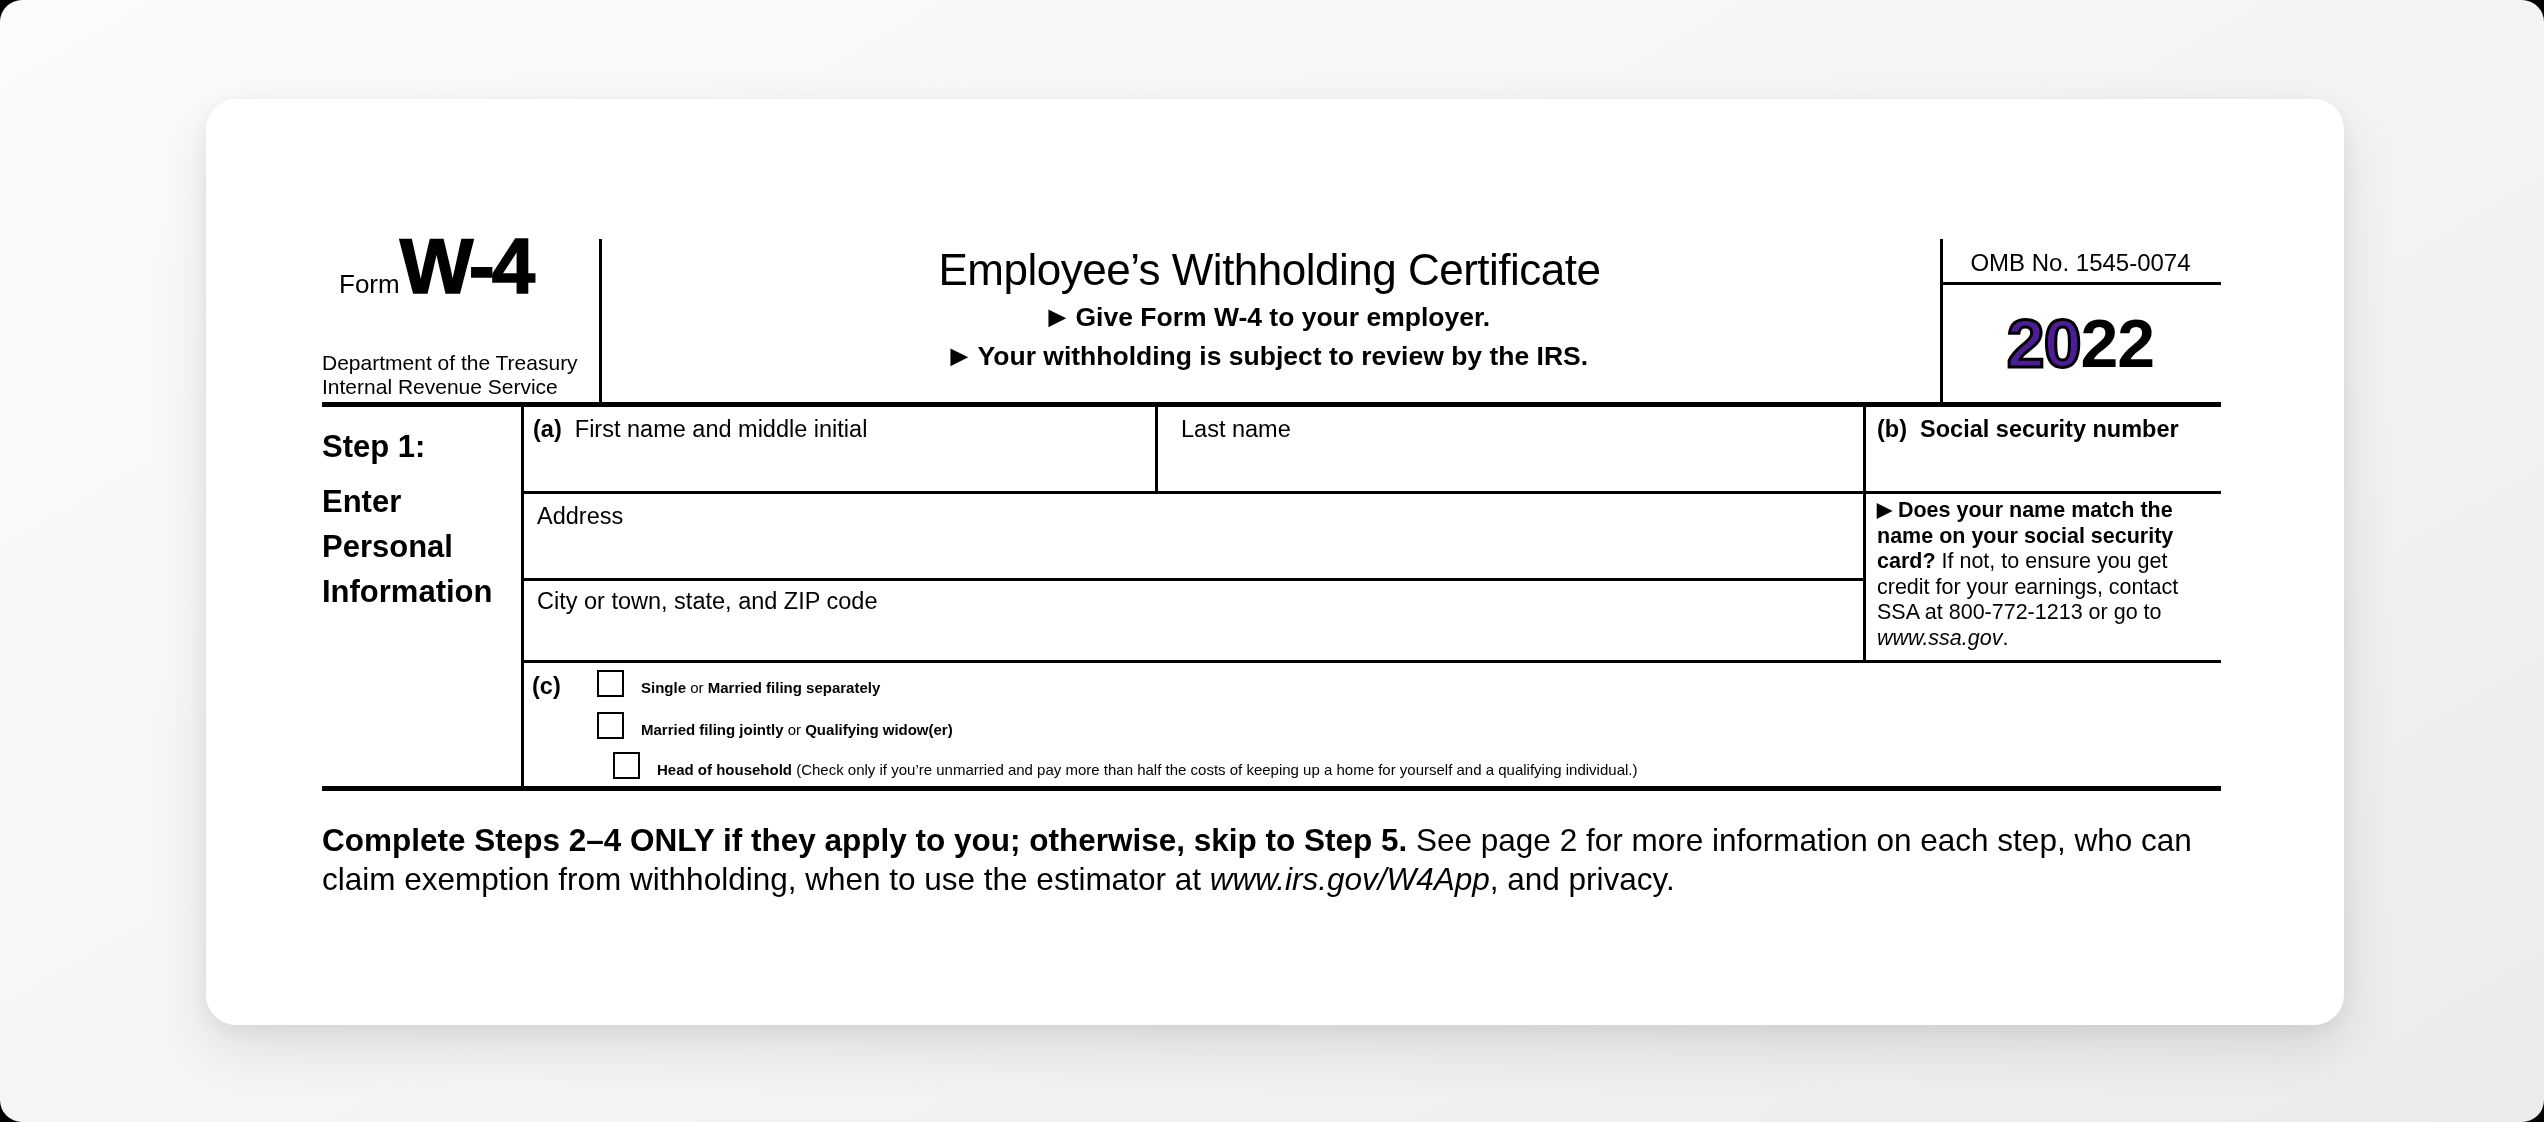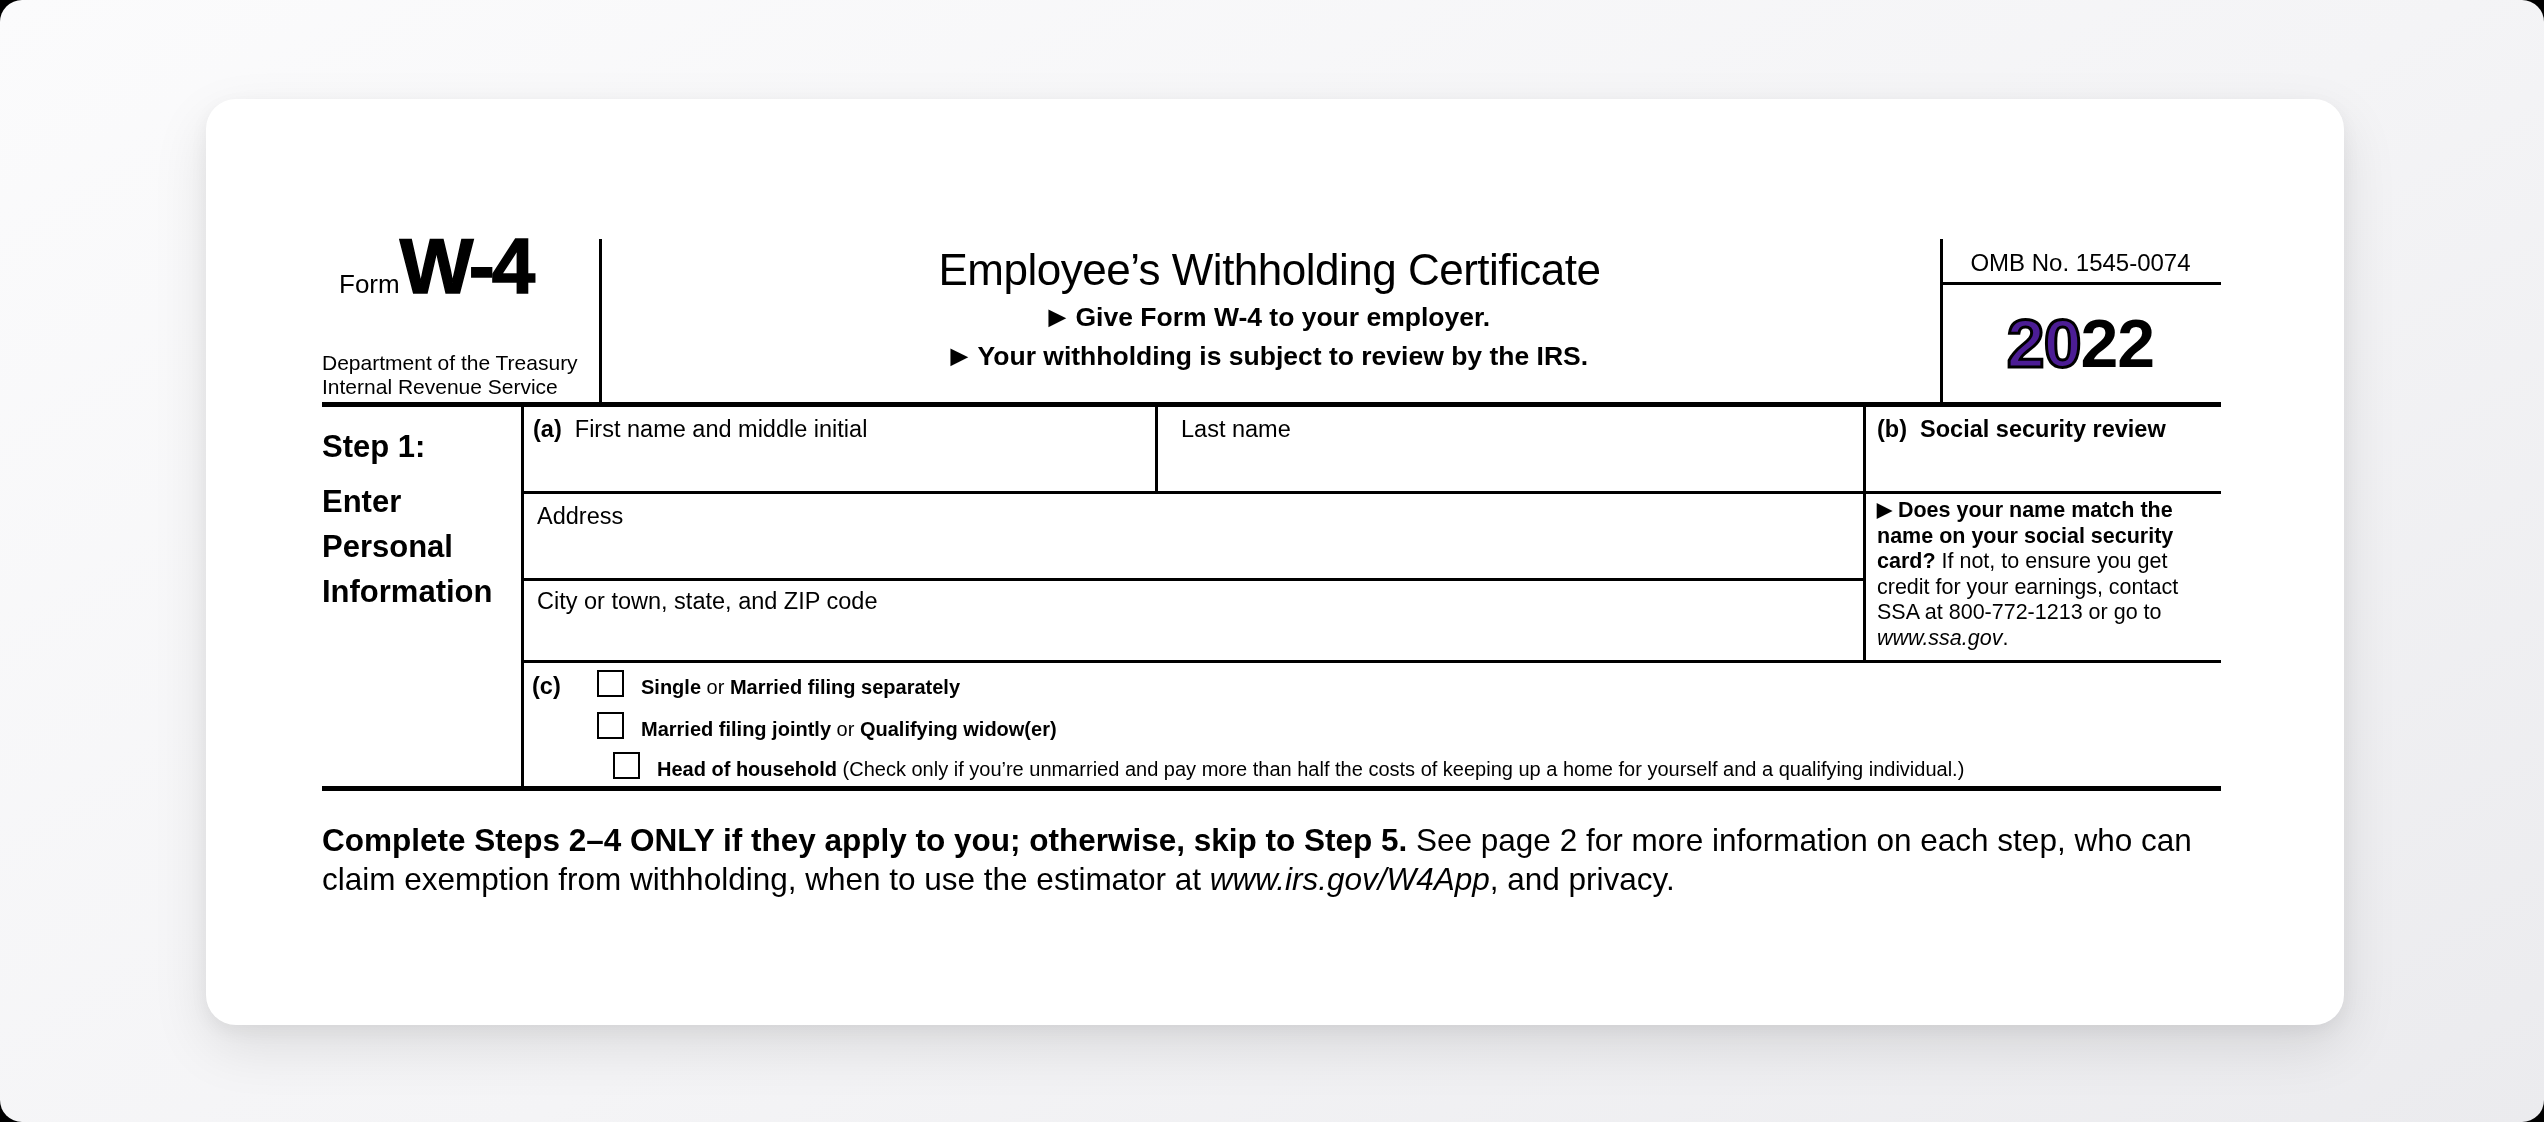--- a/index.html
+++ b/index.html
@@ -44,21 +44,21 @@
   .tag { font-weight:bold; }
   .b { font-weight:bold; }
   .i { font-style:italic; }
 
   .ssa-note { position:absolute; left:1671px; top:399px; width:341px;
               font-size:21.5px; line-height:25.5px; }
   .ssa-note .arrow { font-size:.9em; margin-right:6px; transform:translateY(-1px); }
 
   .cb-row { position:absolute; left:391px; display:flex; align-items:center; gap:17px; height:28px; }
   .checkbox { width:27px; height:27px; border:2.5px solid #000; background:#fff; flex:0 0 auto; cursor:pointer; }
-  .cb-label { font-size:20px; white-space:nowrap;margin-top:9px; }
+  .cb-label { font-size:15px; white-space:nowrap;margin-top:9px; }
 
   .footer-note { position:absolute; left:116px; top:722px; width:1899px;
                  font-size:31.5px; line-height:39px; }
 
   .field-area { position:absolute; cursor:text; }
 </style>
 </head>
 <body>
 
 <div id="stage">
@@ -111,21 +111,21 @@
     <div class="line" style="left:315px; top:561px; width:1700px; height:2.5px;"></div>
 
     <div class="field-area" style="left:318px; top:311px; width:631px; height:81px;"></div>
     <div class="cell-label" style="left:327px; top:317px;">
       <span class="tag">(a)</span>&nbsp;&nbsp;<span>First name and middle initial</span>
     </div>
     <div class="field-area" style="left:952px; top:311px; width:705px; height:81px;"></div>
     <div class="cell-label" style="left:975px; top:317px;">Last name</div>
     <div class="field-area" style="left:1660px; top:311px; width:355px; height:81px;"></div>
     <div class="cell-label" style="left:1671px; top:317px;">
-      <span class="tag">(b)</span>&nbsp;&nbsp;<span class="b">Social security review</span>
+      <span class="tag">(b)</span>&nbsp;&nbsp;<span class="b">Social security number</span>
     </div>
 
     <div class="field-area" style="left:318px; top:395px; width:1339px; height:84px;"></div>
     <div class="cell-label" style="left:331px; top:404px;">Address</div>
 
     <div class="field-area" style="left:318px; top:482px; width:1339px; height:79px;"></div>
     <div class="cell-label" style="left:331px; top:489px;">City or town, state, and ZIP code</div>
 
     <div class="ssa-note">
       <span class="arrow b">▶</span><span class="b">Does your name match the name on your social security card?</span><span> If not, to ensure you get credit for your earnings, contact SSA at 800-772-1213 or go to </span><span class="i">www.ssa.gov</span><span>.</span>

